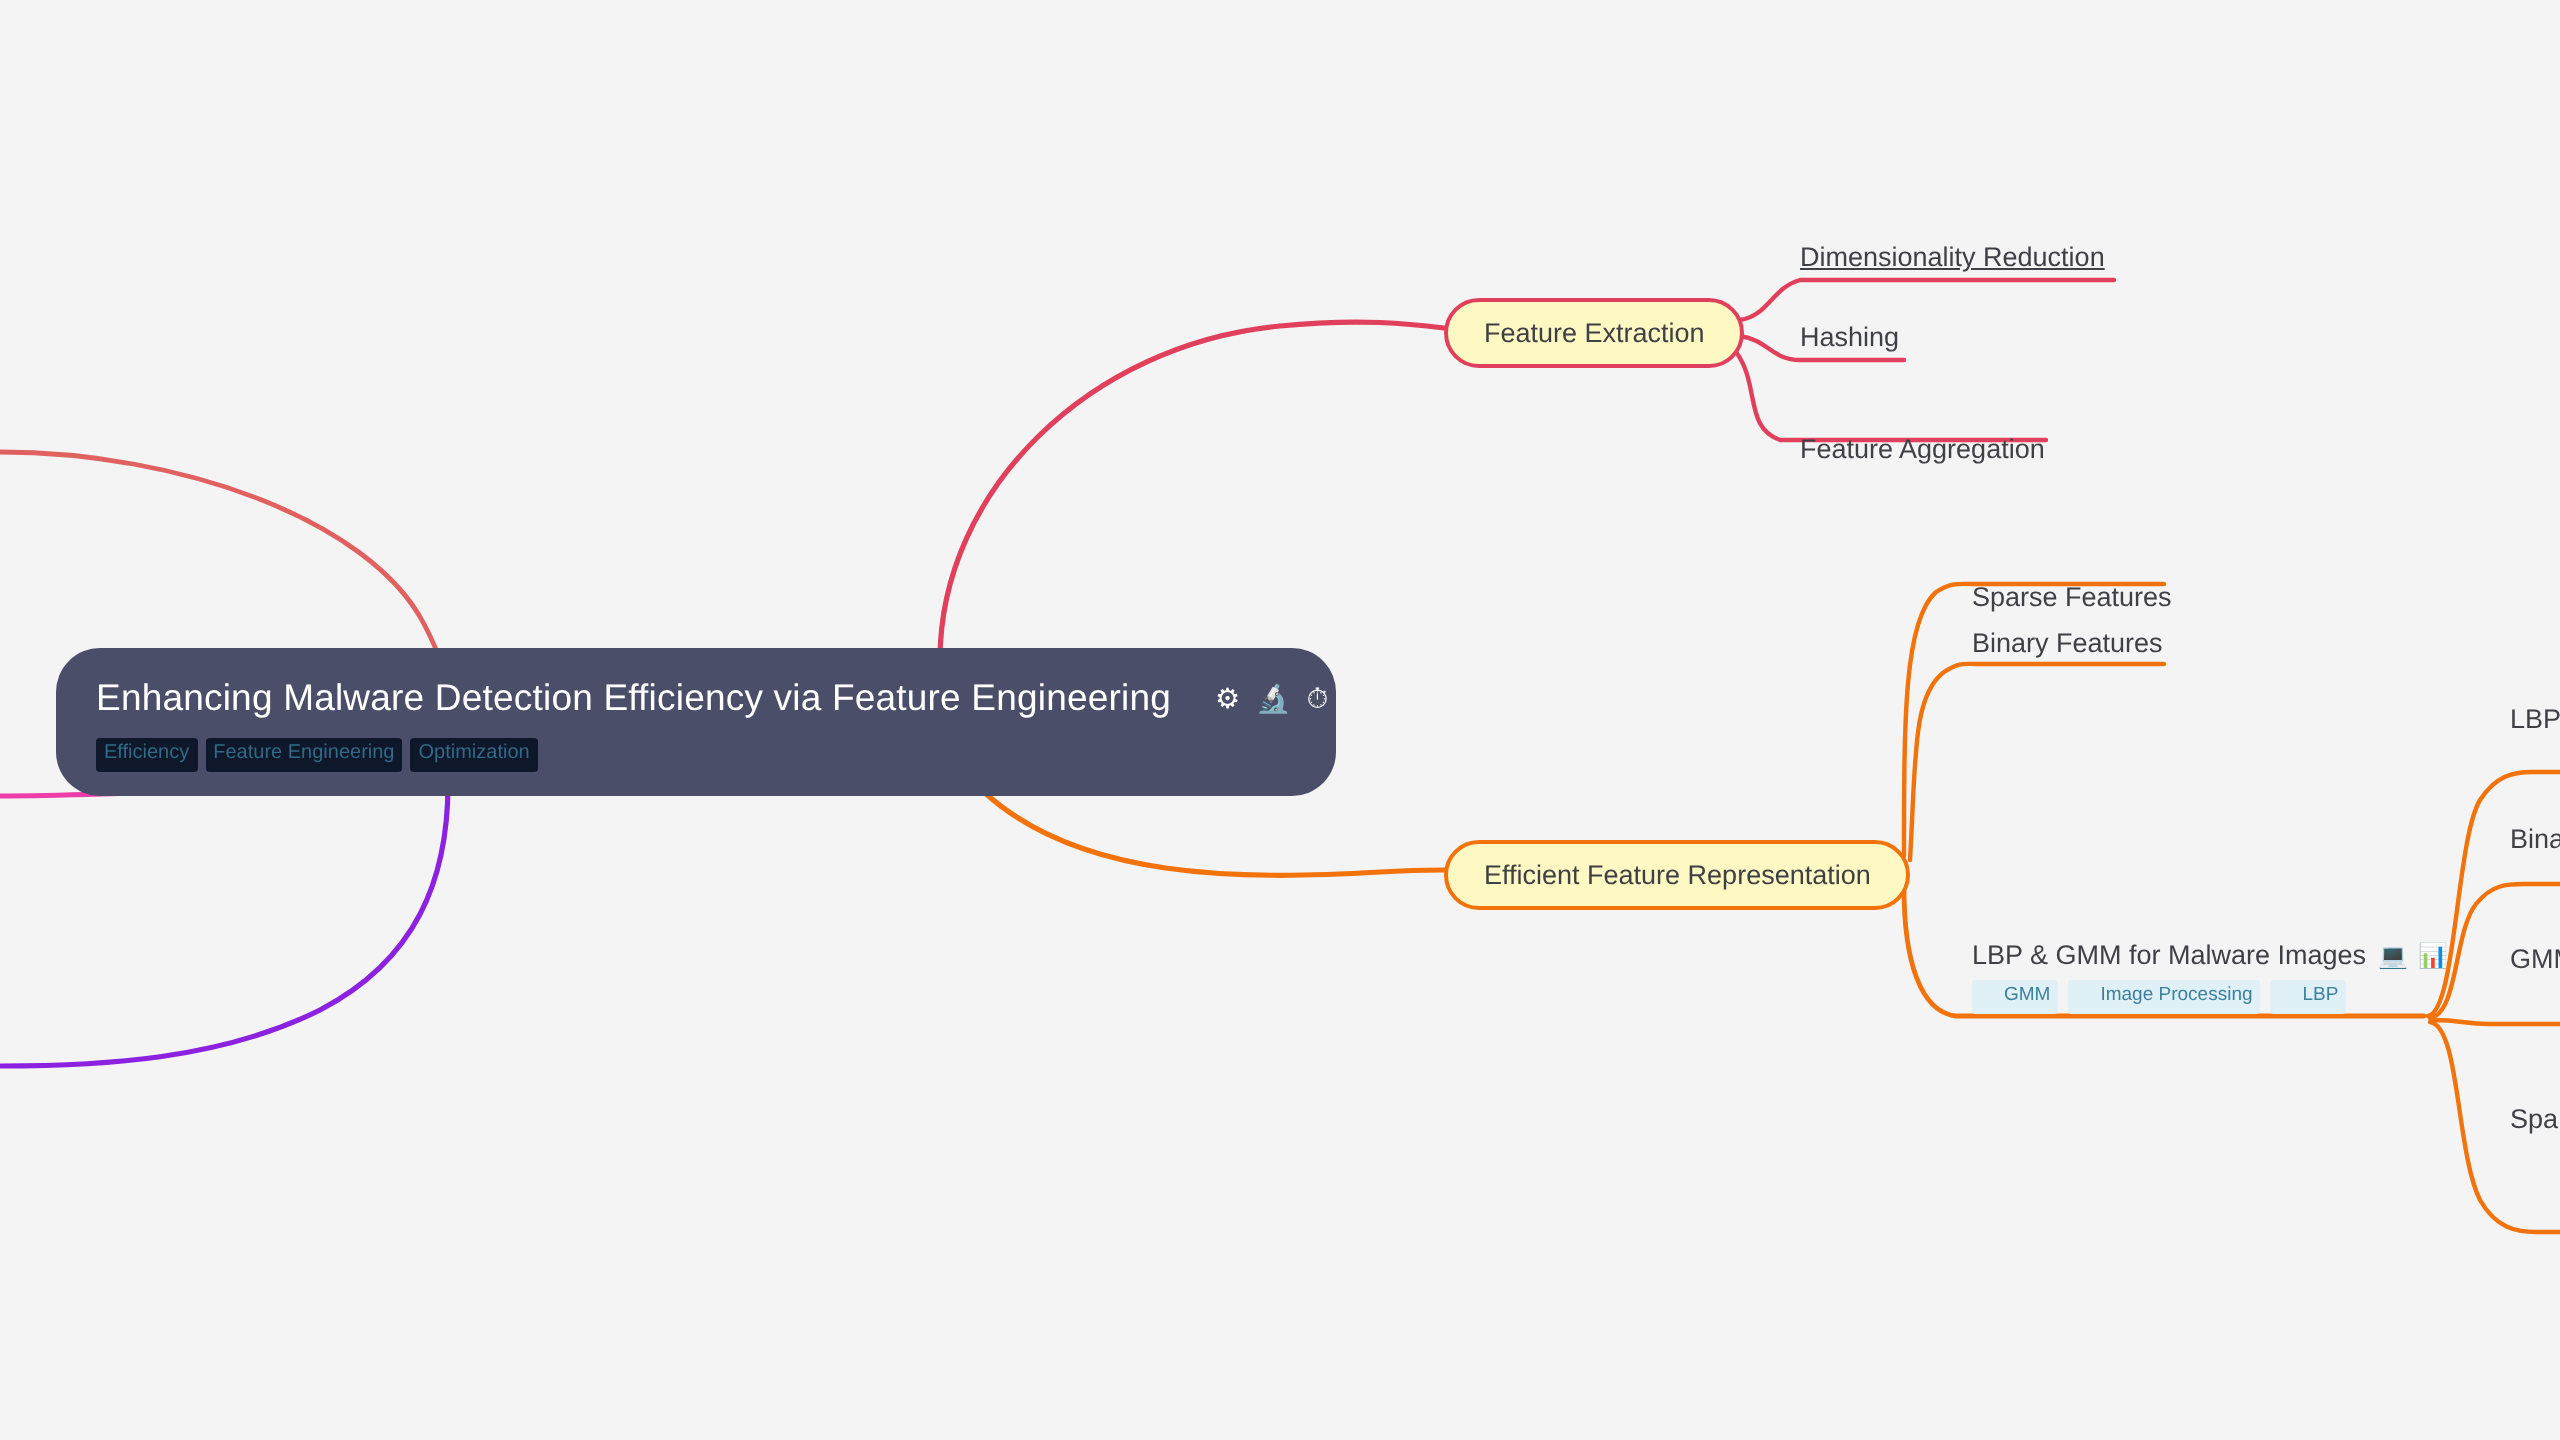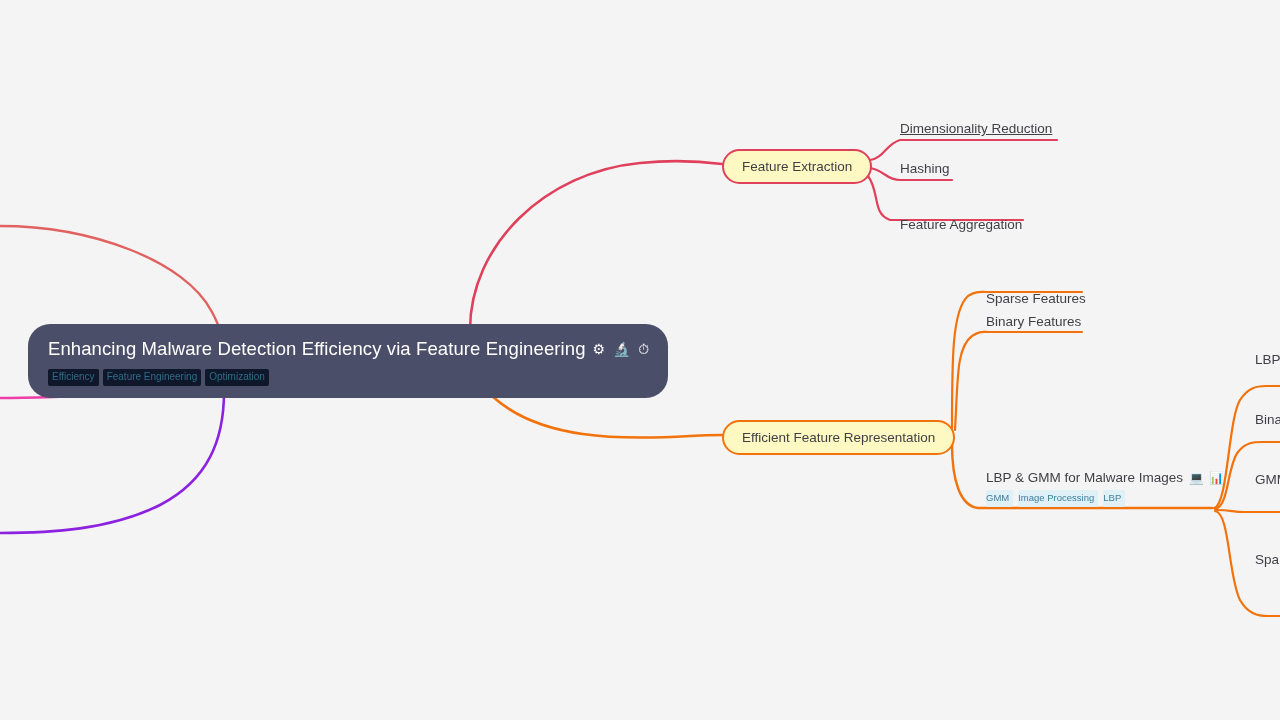--- a/index.html
+++ b/index.html
@@ -38,21 +38,21 @@
     box-sizing: border-box;
     background: #4c4f६9;
     background: #4b4e68;
     border-radius: 22px;
     padding: 14px 20px 12px 20px;
     color: #ffffff;
   }
   .root-title-row {
     display: flex;
     align-items: center;
-    gap: 7px;
+    gap: 22px;
     white-space: nowrap;
   }
   .root-title {
     font-size: 18.5px;
     font-weight: 400;
     color: #ffffff;
     letter-spacing: 0.1px;
   }
   .root-emojis {
     font-size: 14px;
@@ -125,21 +125,21 @@
   .uline-tags {
     display: flex;
     gap: 5px;
     margin-top: 5px;
   }
   .uline-tags .tag {
     background: #dff0f7;
     color: #3d7f9c;
     font-size: 9.5px;
     line-height: 1;
-    padding: 3px 4px 4px 0;
+    padding: 3px 4px 4px 16px;
     border-radius: 2px;
   }
 </style>
 </head>
 <body>
 
 <div id="canvas">
 
   <svg id="edges" viewBox="0 0 1280 720" width="1280" height="720">
 

